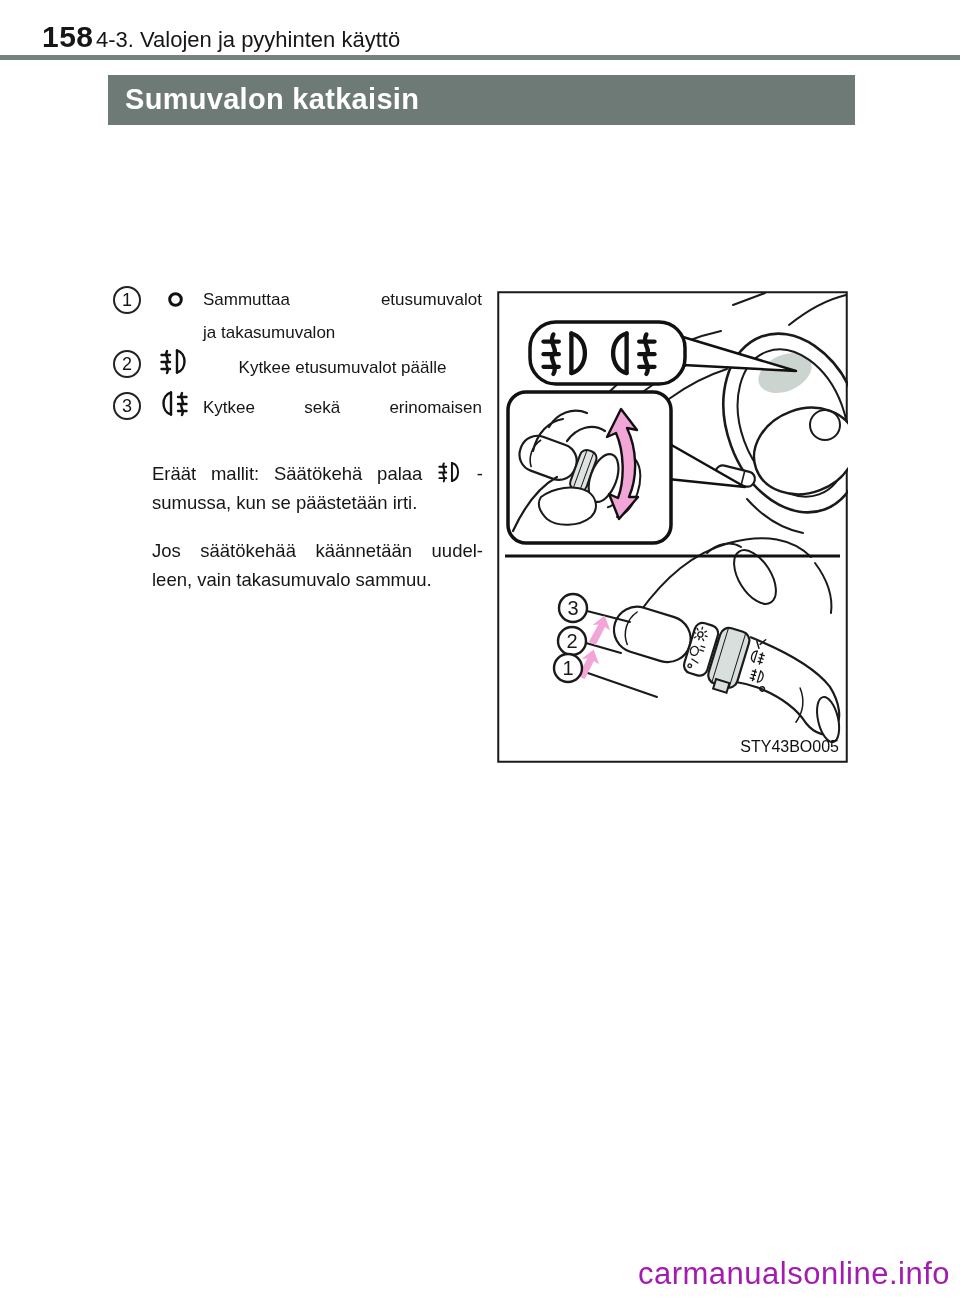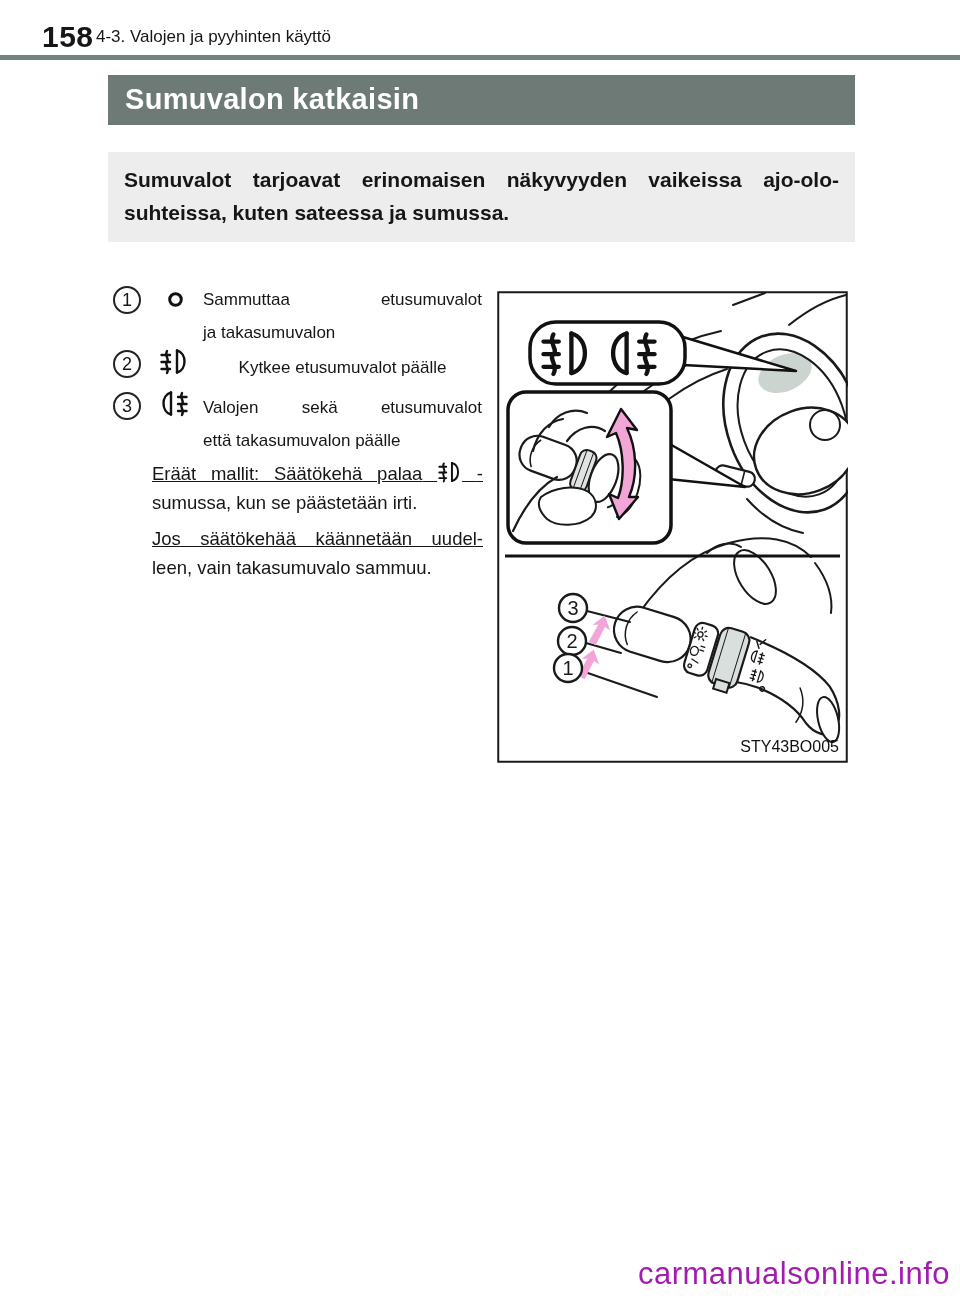--- a/index.html
+++ b/index.html
@@ -1,40 +1,40 @@
 <!DOCTYPE html>
 <html><head>
 <meta charset="utf-8">
 <style>
   html,body{margin:0;padding:0;background:#fff;}
   .page{position:relative;width:960px;height:1305px;background:#ffffff;overflow:hidden;
         font-family:"Liberation Sans",sans-serif;color:#161616;}
   .abs{position:absolute;}
   .page-number{left:42px;top:20px;font-size:30px;font-weight:bold;letter-spacing:.5px;}
-  .section-header{left:96px;top:27px;font-size:17px;}
+  .section-header{left:96px;top:27px;font-size:22px;}
   .top-rule{left:0;top:55px;width:960px;height:5px;background:#76827e;}
   .title-bar{left:108px;top:75px;width:747px;height:50px;background:#6e7a76;}
   .title-bar span{display:block;padding:8px 6px 0 17px;font-size:29px;font-weight:bold;color:#ffffff;letter-spacing:.3px;}
   .intro-box{left:108px;top:152px;width:715px;background:#ededed;padding:11px 16px 13px 16px;
              font-size:21px;font-weight:bold;line-height:33px;}
   .intro-box .l1{display:block;text-align:justify;text-align-last:justify;}
   .intro-box .l2{display:block;}
   .bullet-heading{left:122px;top:249px;font-size:21px;}
   .bullet-heading .tri{color:#76837f;font-size:17px;margin-right:10px;vertical-align:1px;}
   .num-circle{width:24px;height:24px;border:2px solid #222;border-radius:50%;
               text-align:center;line-height:24px;font-size:18px;}
   .item-icon{width:34px;text-align:center;}
   .item-text{width:279px;font-size:17px;line-height:33px;}
   .item-text .l1{display:block;text-align:justify;text-align-last:justify;}
   .item-text .l2{display:block;}
   .item-text .l-only{display:block;}
   .note{left:152px;top:460px;width:331px;font-size:18.5px;line-height:28.5px;}
-  .note .jline{display:block;text-align:justify;text-align-last:justify;text-decoration:underline;}
+  .note .jline{display:block;text-align:justify;text-align-last:justify;}
   .note .nline{display:block;}
-  .note .p2{margin-top:8px;}
+  .note .p2{margin-top:20px;}
   .inline-icon{vertical-align:-3px;}
   .figure{left:497px;top:291px;width:351px;height:472px;}
   .watermark{right:10px;top:1256px;font-size:31px;color:#a21caf;letter-spacing:.5px;}
 </style>
 </head>
 <body>
 
 <svg width="0" height="0" style="position:absolute" aria-hidden="true">
   <defs>
     <g id="icon-fog-front" fill="none" stroke="#111" stroke-width="2.4" stroke-linecap="round">
@@ -60,24 +60,20 @@
 <div class="page">
 
   <div class="abs page-number">158</div>
   <div class="abs section-header">4-3. Valojen ja pyyhinten käyttö</div>
   <div class="abs top-rule"></div>
 
   <div class="abs title-bar">
     <span>Sumuvalon katkaisin</span>
   </div>
 
-  <div class="abs intro-box">
-    <span class="l1">Sumuvalot tarjoavat erinomaisen näkyvyyden vaikeissa ajo-olo-</span>
-    <span class="l2">suhteissa, kuten sateessa ja sumussa.</span>
-  </div>
 
 
   <div class="abs num-circle" style="left:113px;top:286px;">1</div>
   <div class="abs item-icon" style="left:158px;top:291px;">
     <svg width="17" height="17" viewBox="0 0 17 17">
         <circle cx="8.5" cy="8.5" r="5.8" fill="none" stroke="#111" stroke-width="3"></circle>
       </svg>
   </div>
   <div class="abs item-text" style="left:203px;top:283px;">
     <span class="l1">Sammuttaa etusumuvalot</span>
@@ -94,22 +90,21 @@
     <span class="l-only">Kytkee etusumuvalot päälle</span>
   </div>
 
   <div class="abs num-circle" style="left:113px;top:392px;">3</div>
   <div class="abs item-icon" style="left:157px;top:390px;">
     <svg width="30" height="27" viewBox="0 0 30 27">
         <use href="#icon-fog-rear"></use>
       </svg>
   </div>
   <div class="abs item-text" style="left:203px;top:391px;">
-    <span class="l1">Valojen sekä etusumuvalot</span>
-    <span class="l2">että takasumuvalon päälle</span>
+    <span class="l1">Kytkee sekä erinomaisen</span>
   </div>
 
   <div class="abs note">
     <span class="jline"><span>Eräät mallit: Säätökehä palaa</span>
       <svg class="inline-icon" width="25" height="22" viewBox="0 0 30 27">
           <use href="#icon-fog-front"></use>
         </svg>
       <span>-</span></span>
     <span class="nline">sumussa, kun se päästetään irti.</span>
     <span class="jline p2">Jos säätökehää käännetään uudel-</span>

